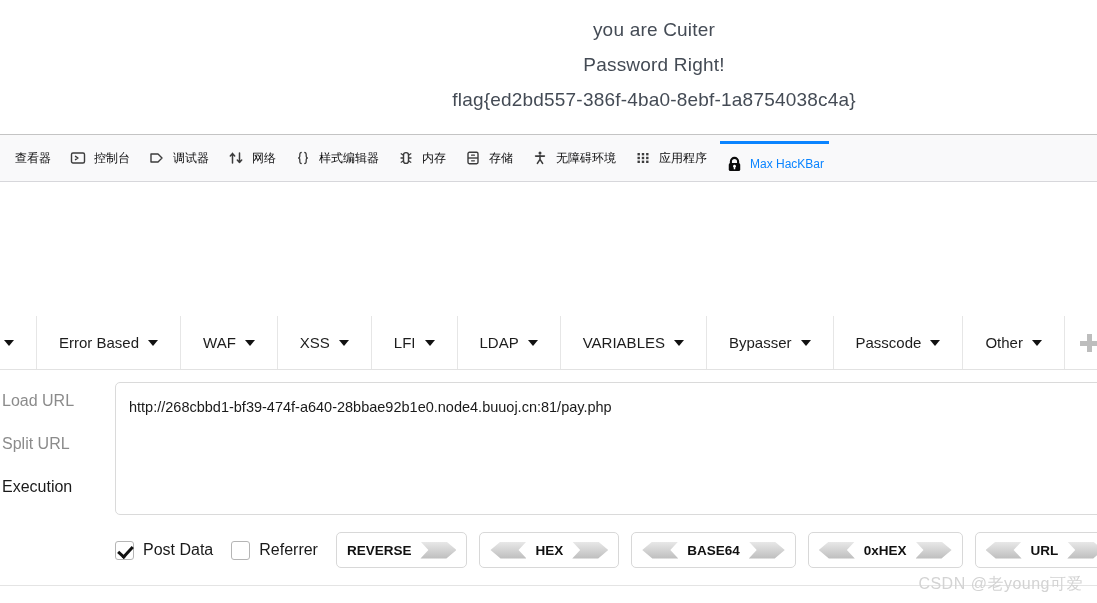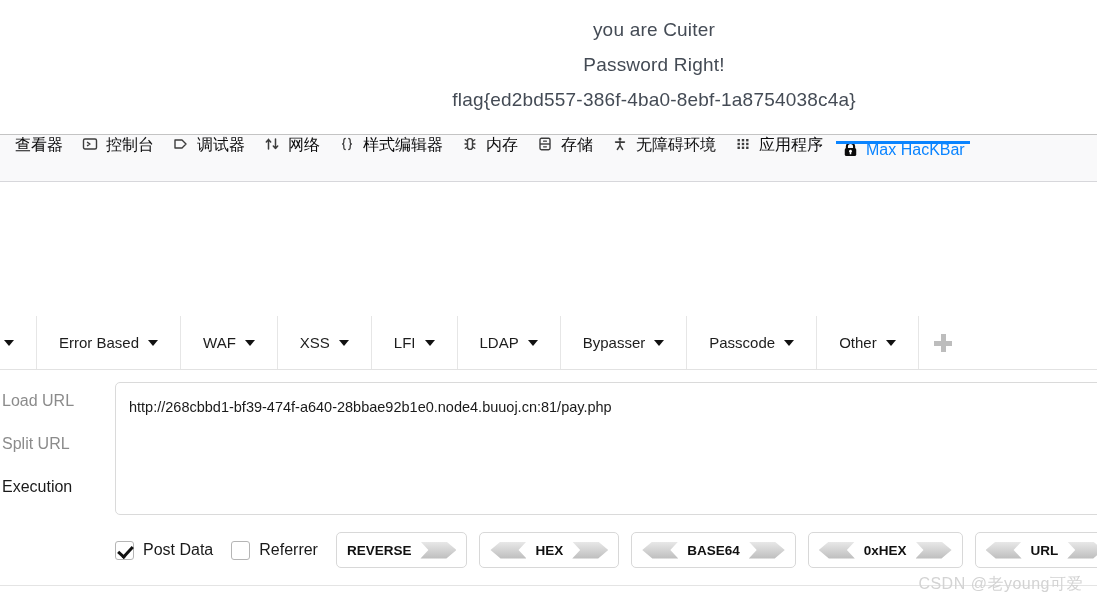--- a/index.html
+++ b/index.html
@@ -39,25 +39,25 @@
     background: #f9f9fa;
     border-bottom: 1px solid #d7d7db;
     display: flex;
     align-items: center;
     padding-left: 6px;
     overflow: hidden;
     white-space: nowrap;
   }
   .dt-tab {
     display: inline-flex;
-    align-items: flex-start;
+    align-items: center;
     gap: 7px;
     height: 47px;
     padding: 0 9px;
-    font-size: 16px;
+    font-size: 12px;
     color: #0c0c0d;
     position: relative;
     flex: 0 0 auto;
   }
   .dt-tab.active { color: #0a84ff; margin-top: 12px; }
   .dt-tab.active::before {
     content: "";
     position: absolute;
     left: 4px; right: 4px; top: 0;
     height: 3px;
@@ -363,20 +363,24 @@
         </div>
         <div class="hb-menu">
           <span>LFI</span>
           <span class="caret"></span>
         </div>
         <div class="hb-menu">
           <span>LDAP</span>
           <span class="caret"></span>
         </div>
         <div class="hb-menu">
+          <span>VARIABLES</span>
+          <span class="caret"></span>
+        </div>
+        <div class="hb-menu">
           <span>Bypasser</span>
           <span class="caret"></span>
         </div>
         <div class="hb-menu">
           <span>Passcode</span>
           <span class="caret"></span>
         </div>
         <div class="hb-menu">
           <span>Other</span>
           <span class="caret"></span>

